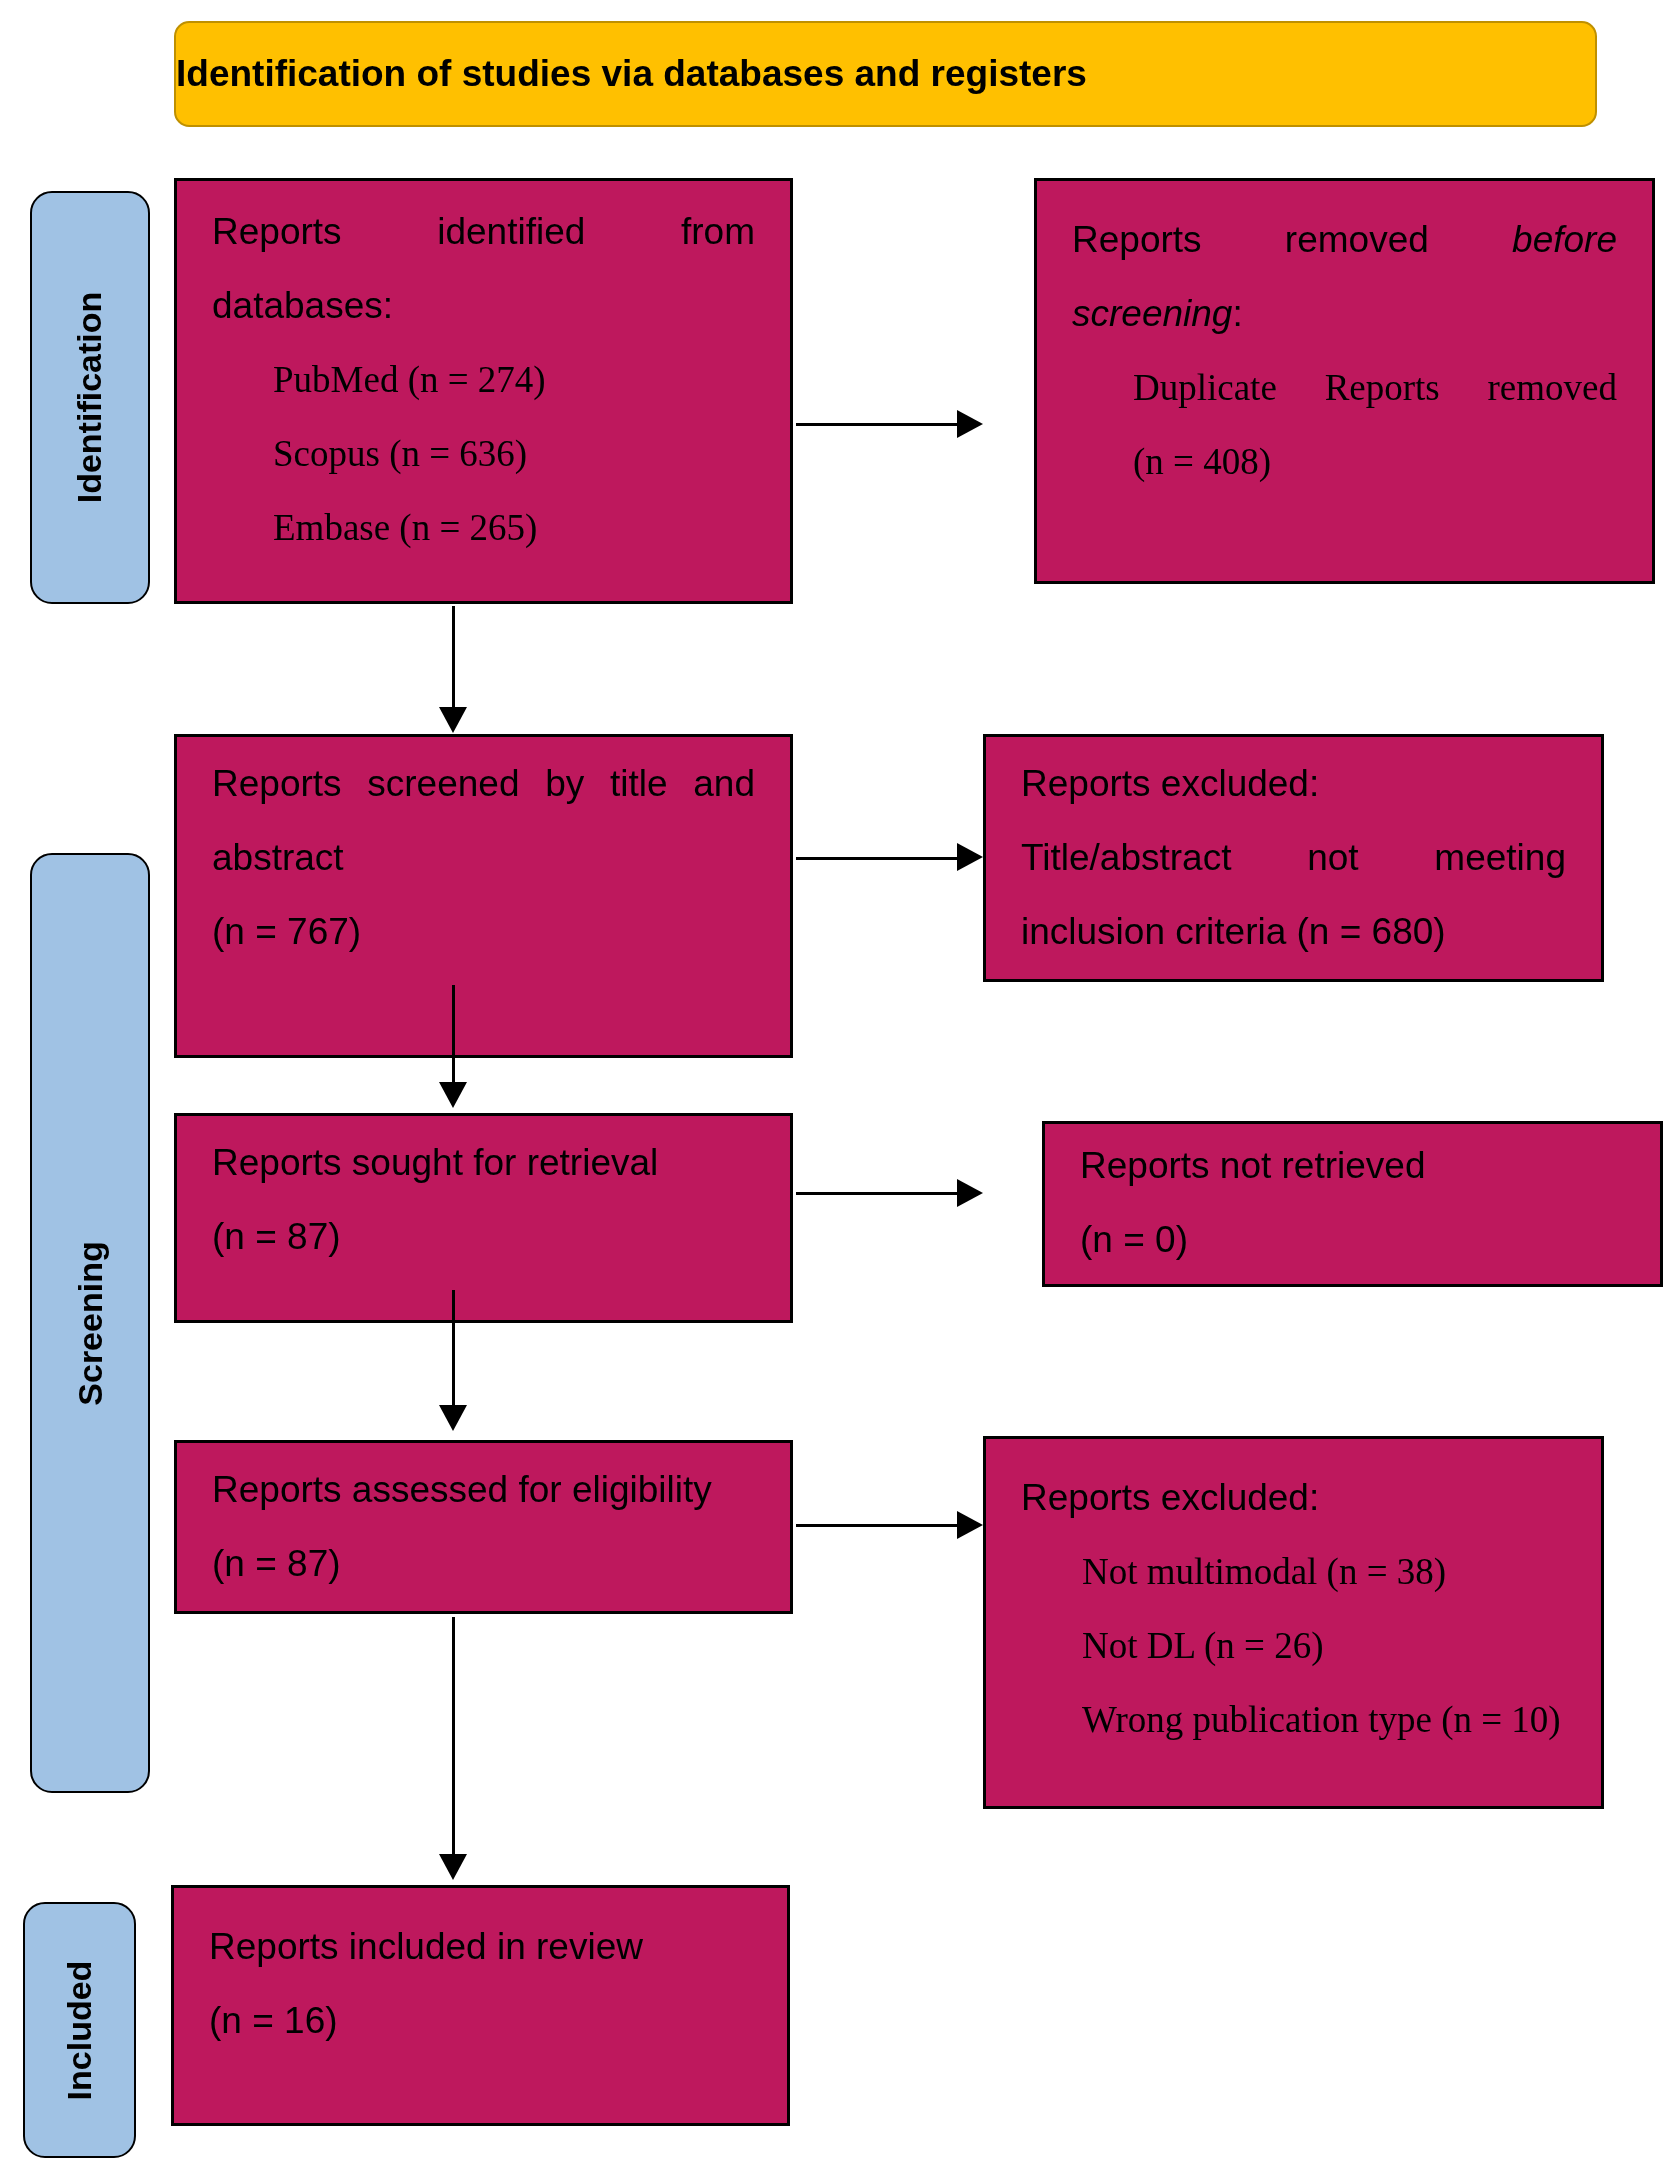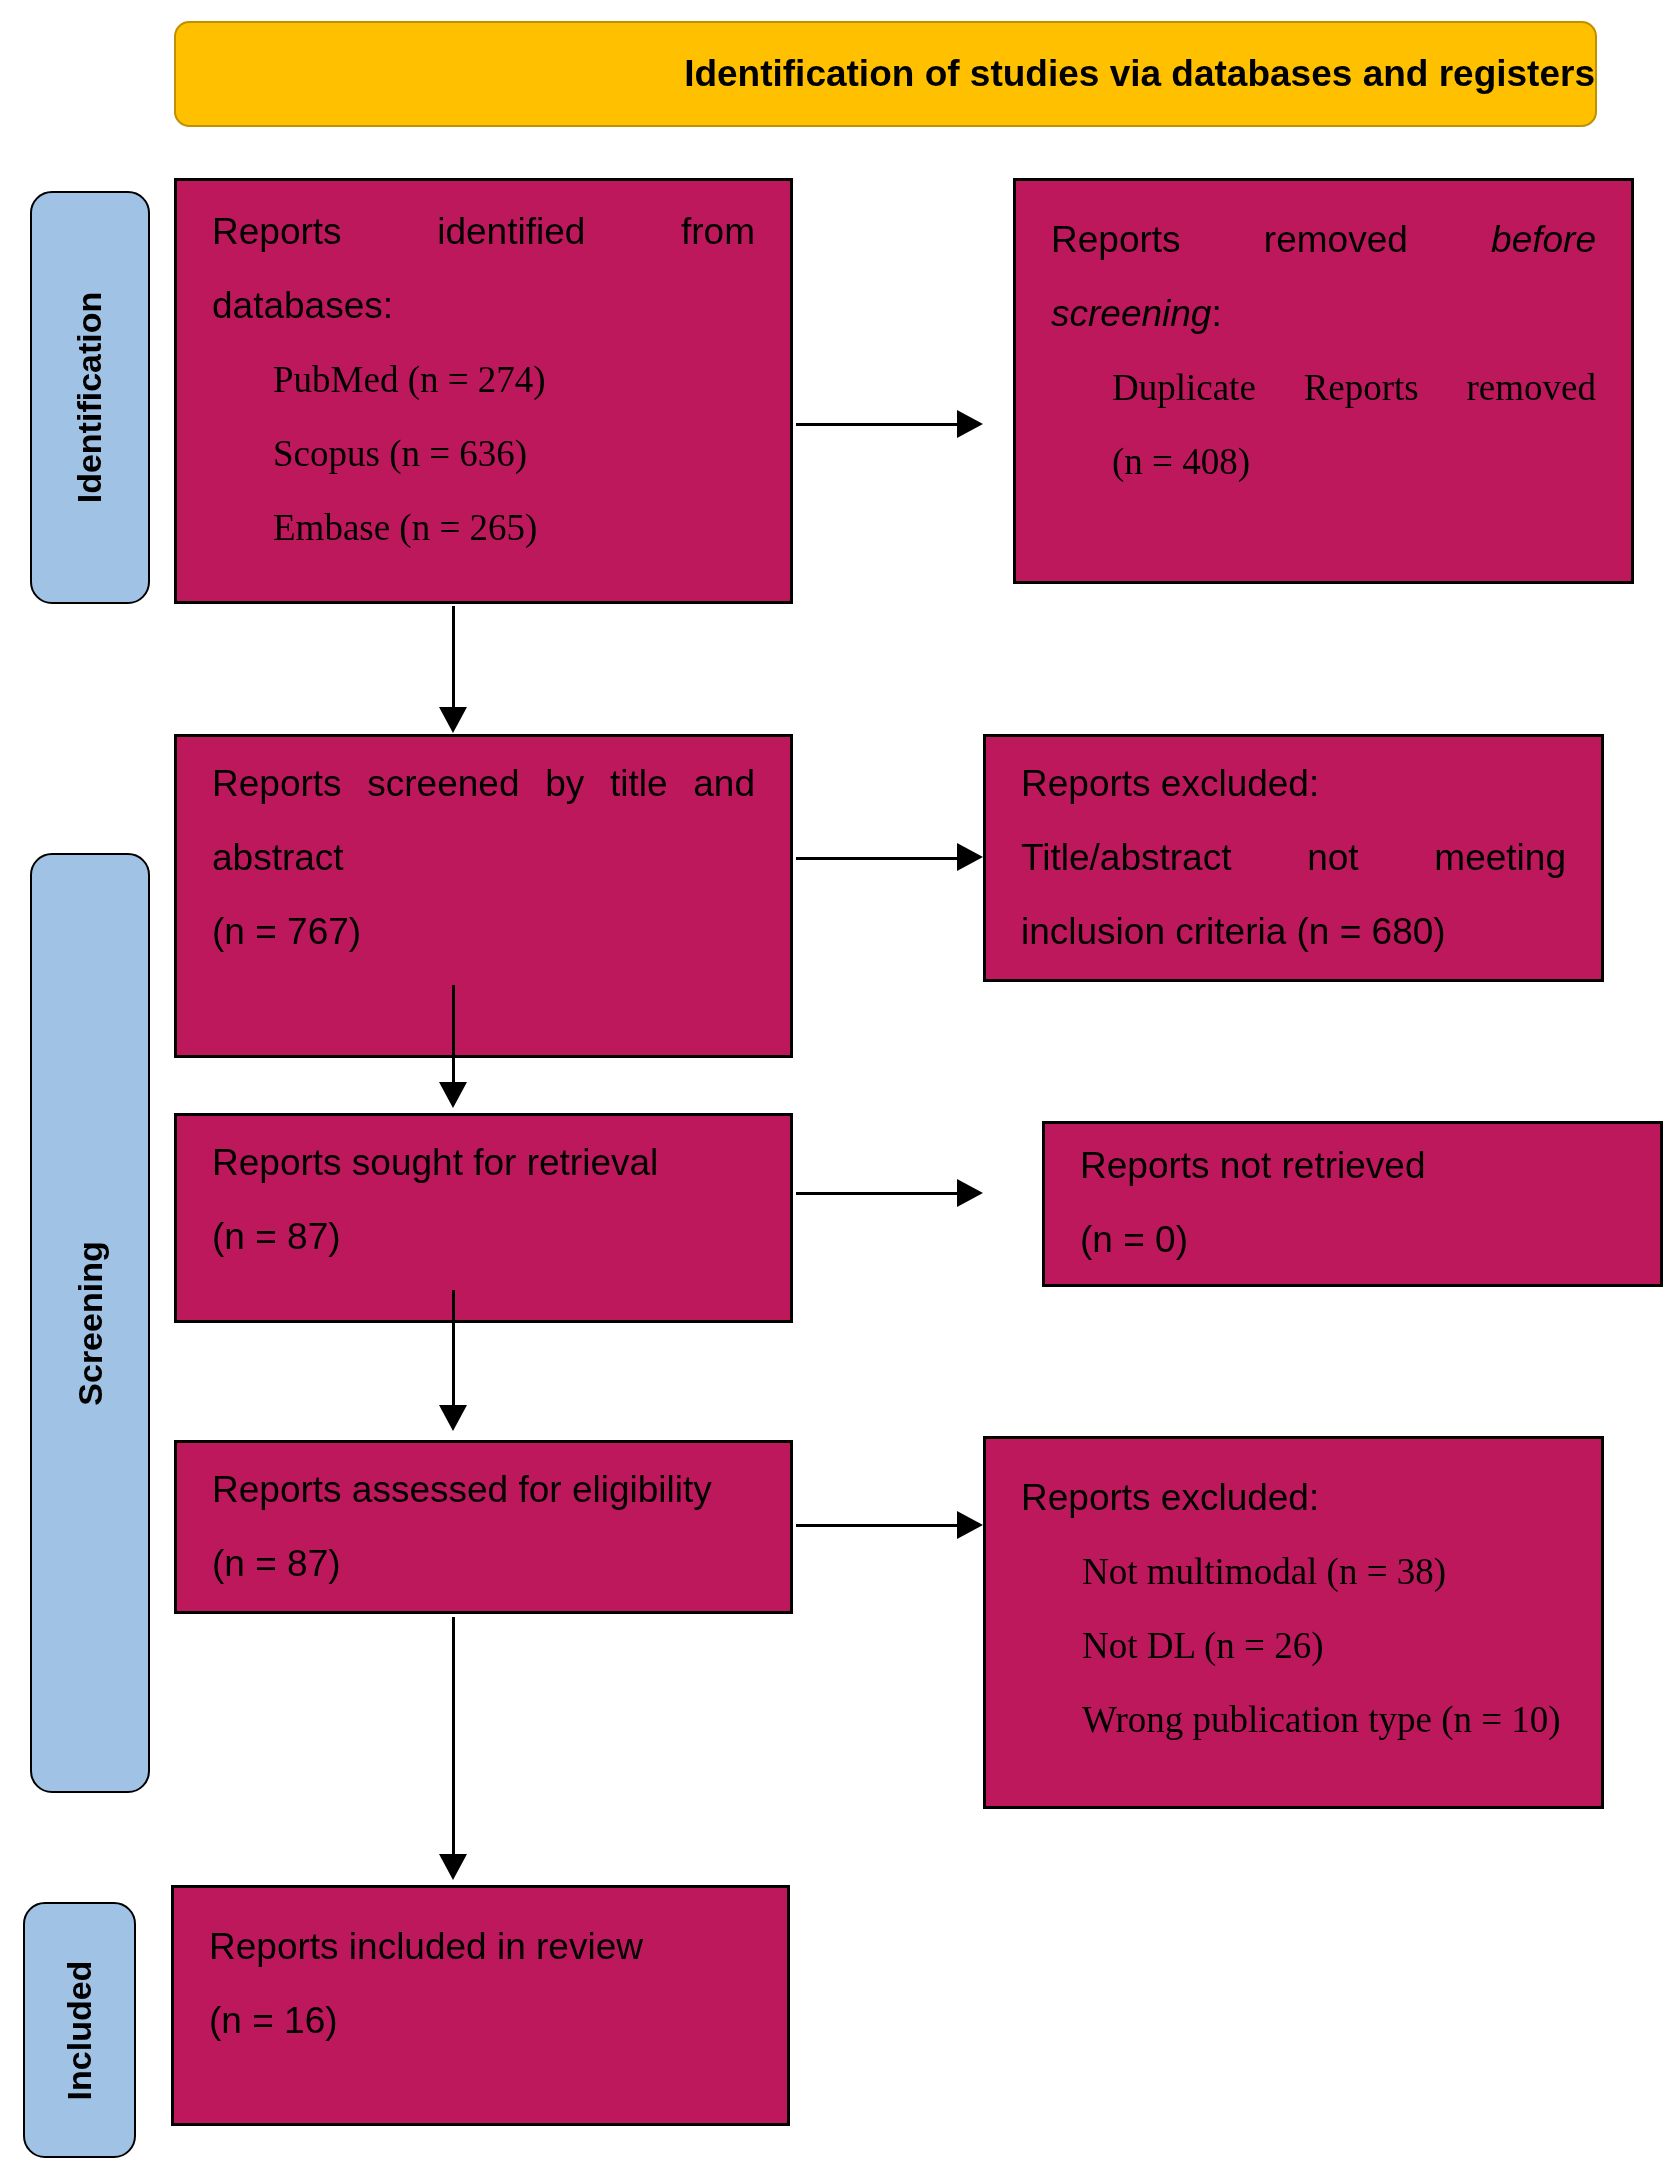--- a/index.html
+++ b/index.html
@@ -20,21 +20,21 @@
   .banner {
     position: absolute;
     left: 174px; top: 21px;
     width: 1423px; height: 106px;
     box-sizing: border-box;
     background: var(--banner-fill, #FFC000);
     border: 2.7px solid var(--banner-border, #BF9000);
     border-radius: 15.3px;
     display: flex;
     align-items: center;
-    justify-content: flex-end;
+    justify-content: flex-start;
     font-size: 37px;
     font-weight: bold;
   }
   
   .stage {
     position: absolute;
     box-sizing: border-box;
     background: var(--stage-fill, #A0C2E4);
     border: 2.7px solid var(--stage-border, #000000);
     border-radius: 22px;
@@ -59,21 +59,21 @@
     border: 3.3px solid var(--box-border, #000000);
     padding: 9.8px 35px;
     font-size: 37px;
     line-height: 74px;
   }
   .line { min-height: 74px; }
   .j { text-align: justify; text-align-last: justify; }
   .indent { margin-left: 61px; font-family: Liberation Serif, serif; }
   .it { font-style: italic; }
   #box-identified          { left: 174px;  top: 178px;  width: 619px; height: 426px; padding-top: 14px; }
-  #box-removed             { left: 1013px; top: 178px;  width: 621px; height: 406px; padding-top: 22px; }
+  #box-removed             { left: 1034px; top: 178px;  width: 621px; height: 406px; padding-top: 22px; }
   #box-screened            { left: 174px;  top: 734px; width: 619px; height: 324px; }
   #box-excluded-screening  { left: 983px; top: 734px; width: 621px; height: 248px; }
   #box-sought              { left: 174px;  top: 1113px; width: 619px; height: 210px; }
   #box-not-retrieved       { left: 1042px; top: 1121px; width: 621px; height: 166px; padding-top: 5.4px; }
   #box-assessed            { left: 174px;  top: 1440px; width: 619px; height: 174px; }
   #box-excluded-eligibility{ left: 983px; top: 1436px; width: 621px; height: 373px; padding-top: 22px; }
   #box-included            { left: 171px;  top: 1885px; width: 619px; height: 241px; padding-top: 22px; }
   
   .shaft-h { position: absolute; height: 3.3px; background: #000; }
   .shaft-v { position: absolute; width: 3.3px;  background: #000; }

